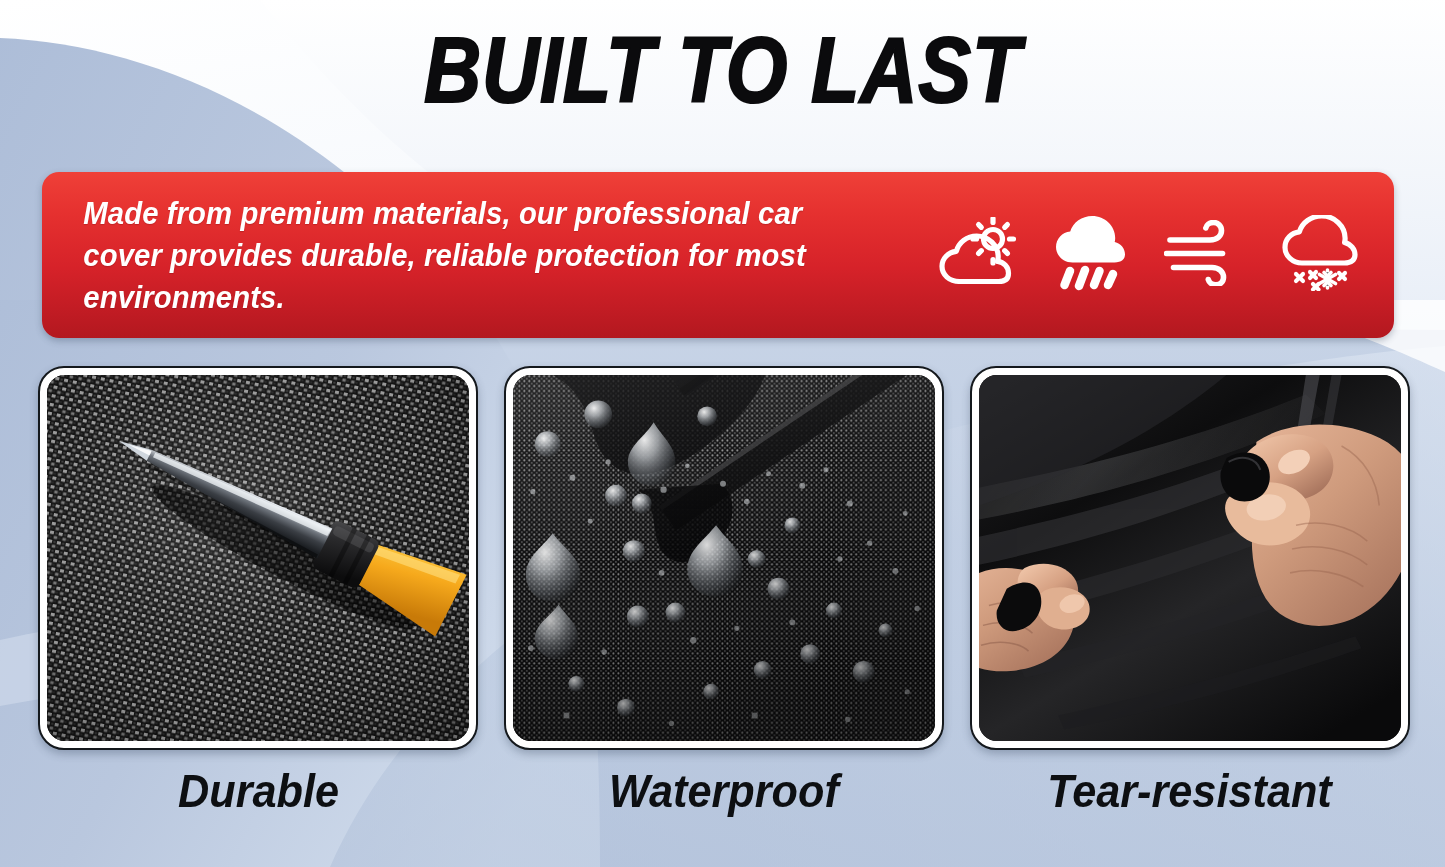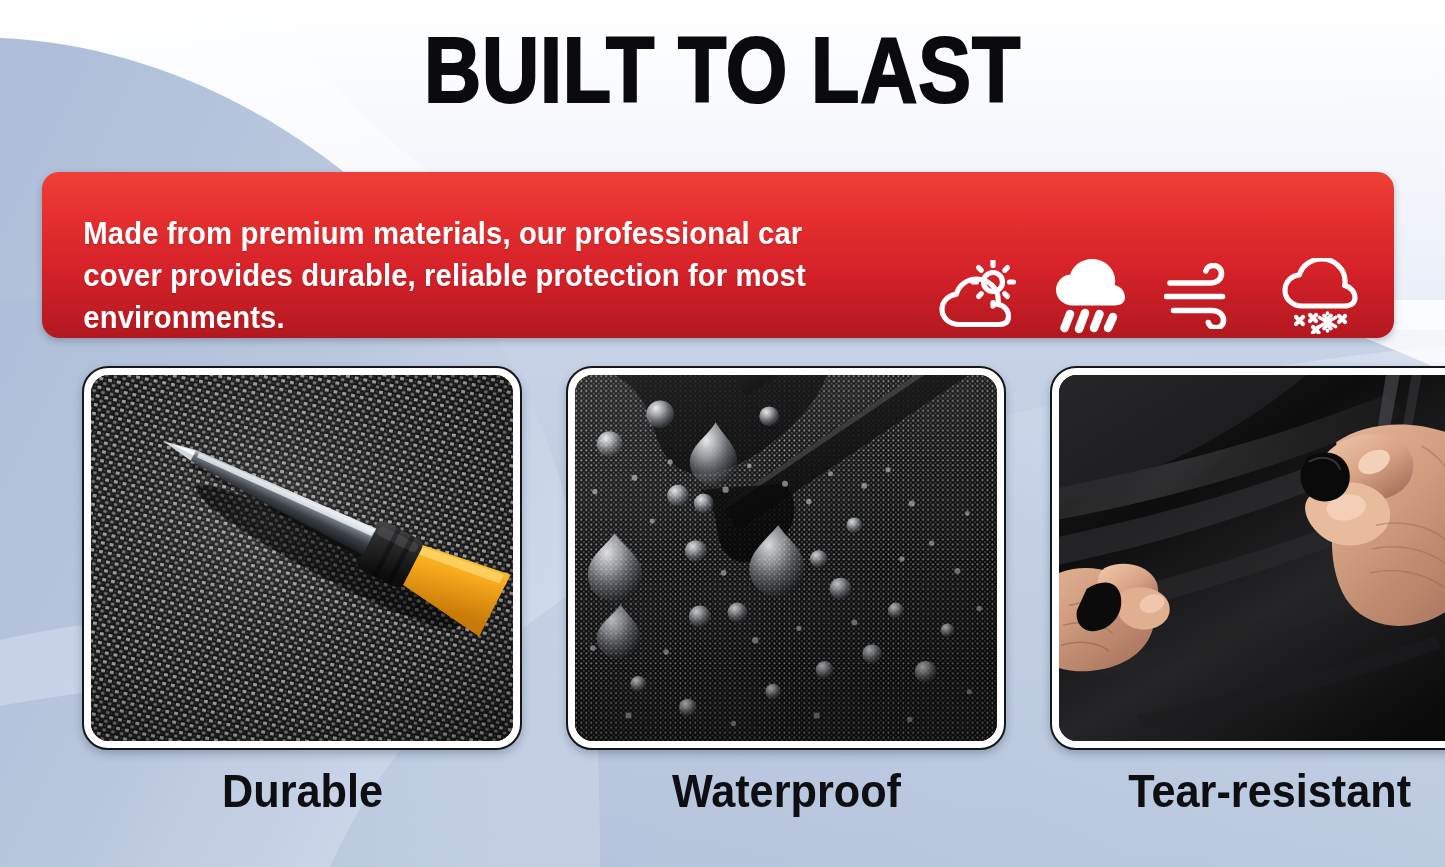--- a/index.html
+++ b/index.html
@@ -11,20 +11,21 @@
     font-family:"Liberation Sans", sans-serif;
     background:#ffffff;
   }
 
   
   .canvas{
     position:relative;
     width:1445px; height:867px;
     overflow:hidden;
     background:#ffffff;
+    font-style:italic;
   }
 
   
   .bg-layer{ position:absolute; inset:0; overflow:hidden; }
   .bg-svg{ position:absolute; left:0; top:0; width:1445px; height:867px; display:block; }
 
   
   .title{
     position:absolute;
     left:0; top:24px;
@@ -44,21 +45,21 @@
 
   
   .banner{
     position:absolute;
     left:42px; top:172px;
     width:1352px; height:166px;
     border-radius:17px;
     background:linear-gradient(180deg,#ef4038 0%, #e5302f 26%, #d62229 58%, #bf1b23 86%, #b3181f 100%);
     box-shadow:0 3px 7px rgba(40,55,80,0.30);
     display:flex;
-    align-items:flex-end;
+    align-items:center;
     z-index:7;
     overflow:hidden;
   }
   .banner-text{
     flex:0 0 auto;
     width:880px;
     padding-left:43px;
     color:#ffffff;
     font-family:"Liberation Sans Narrow","Liberation Sans", sans-serif;
     font-weight:700;
@@ -88,21 +89,20 @@
     width:1372px; height:470px;
     display:flex;
     justify-content:space-between;
     z-index:6;
   }
   .feature{
     width:440px;
     display:flex;
     flex-direction:column;
     align-items:center;
-    margin-left:44px;
   }
   .feature-frame{
     width:440px; height:384px;
     border-radius:26px;
     background:#ffffff;
     border:2.5px solid #14181c;
     padding:7px;
     box-shadow:0 4px 9px rgba(40,55,80,0.30);
     overflow:hidden;
   }

